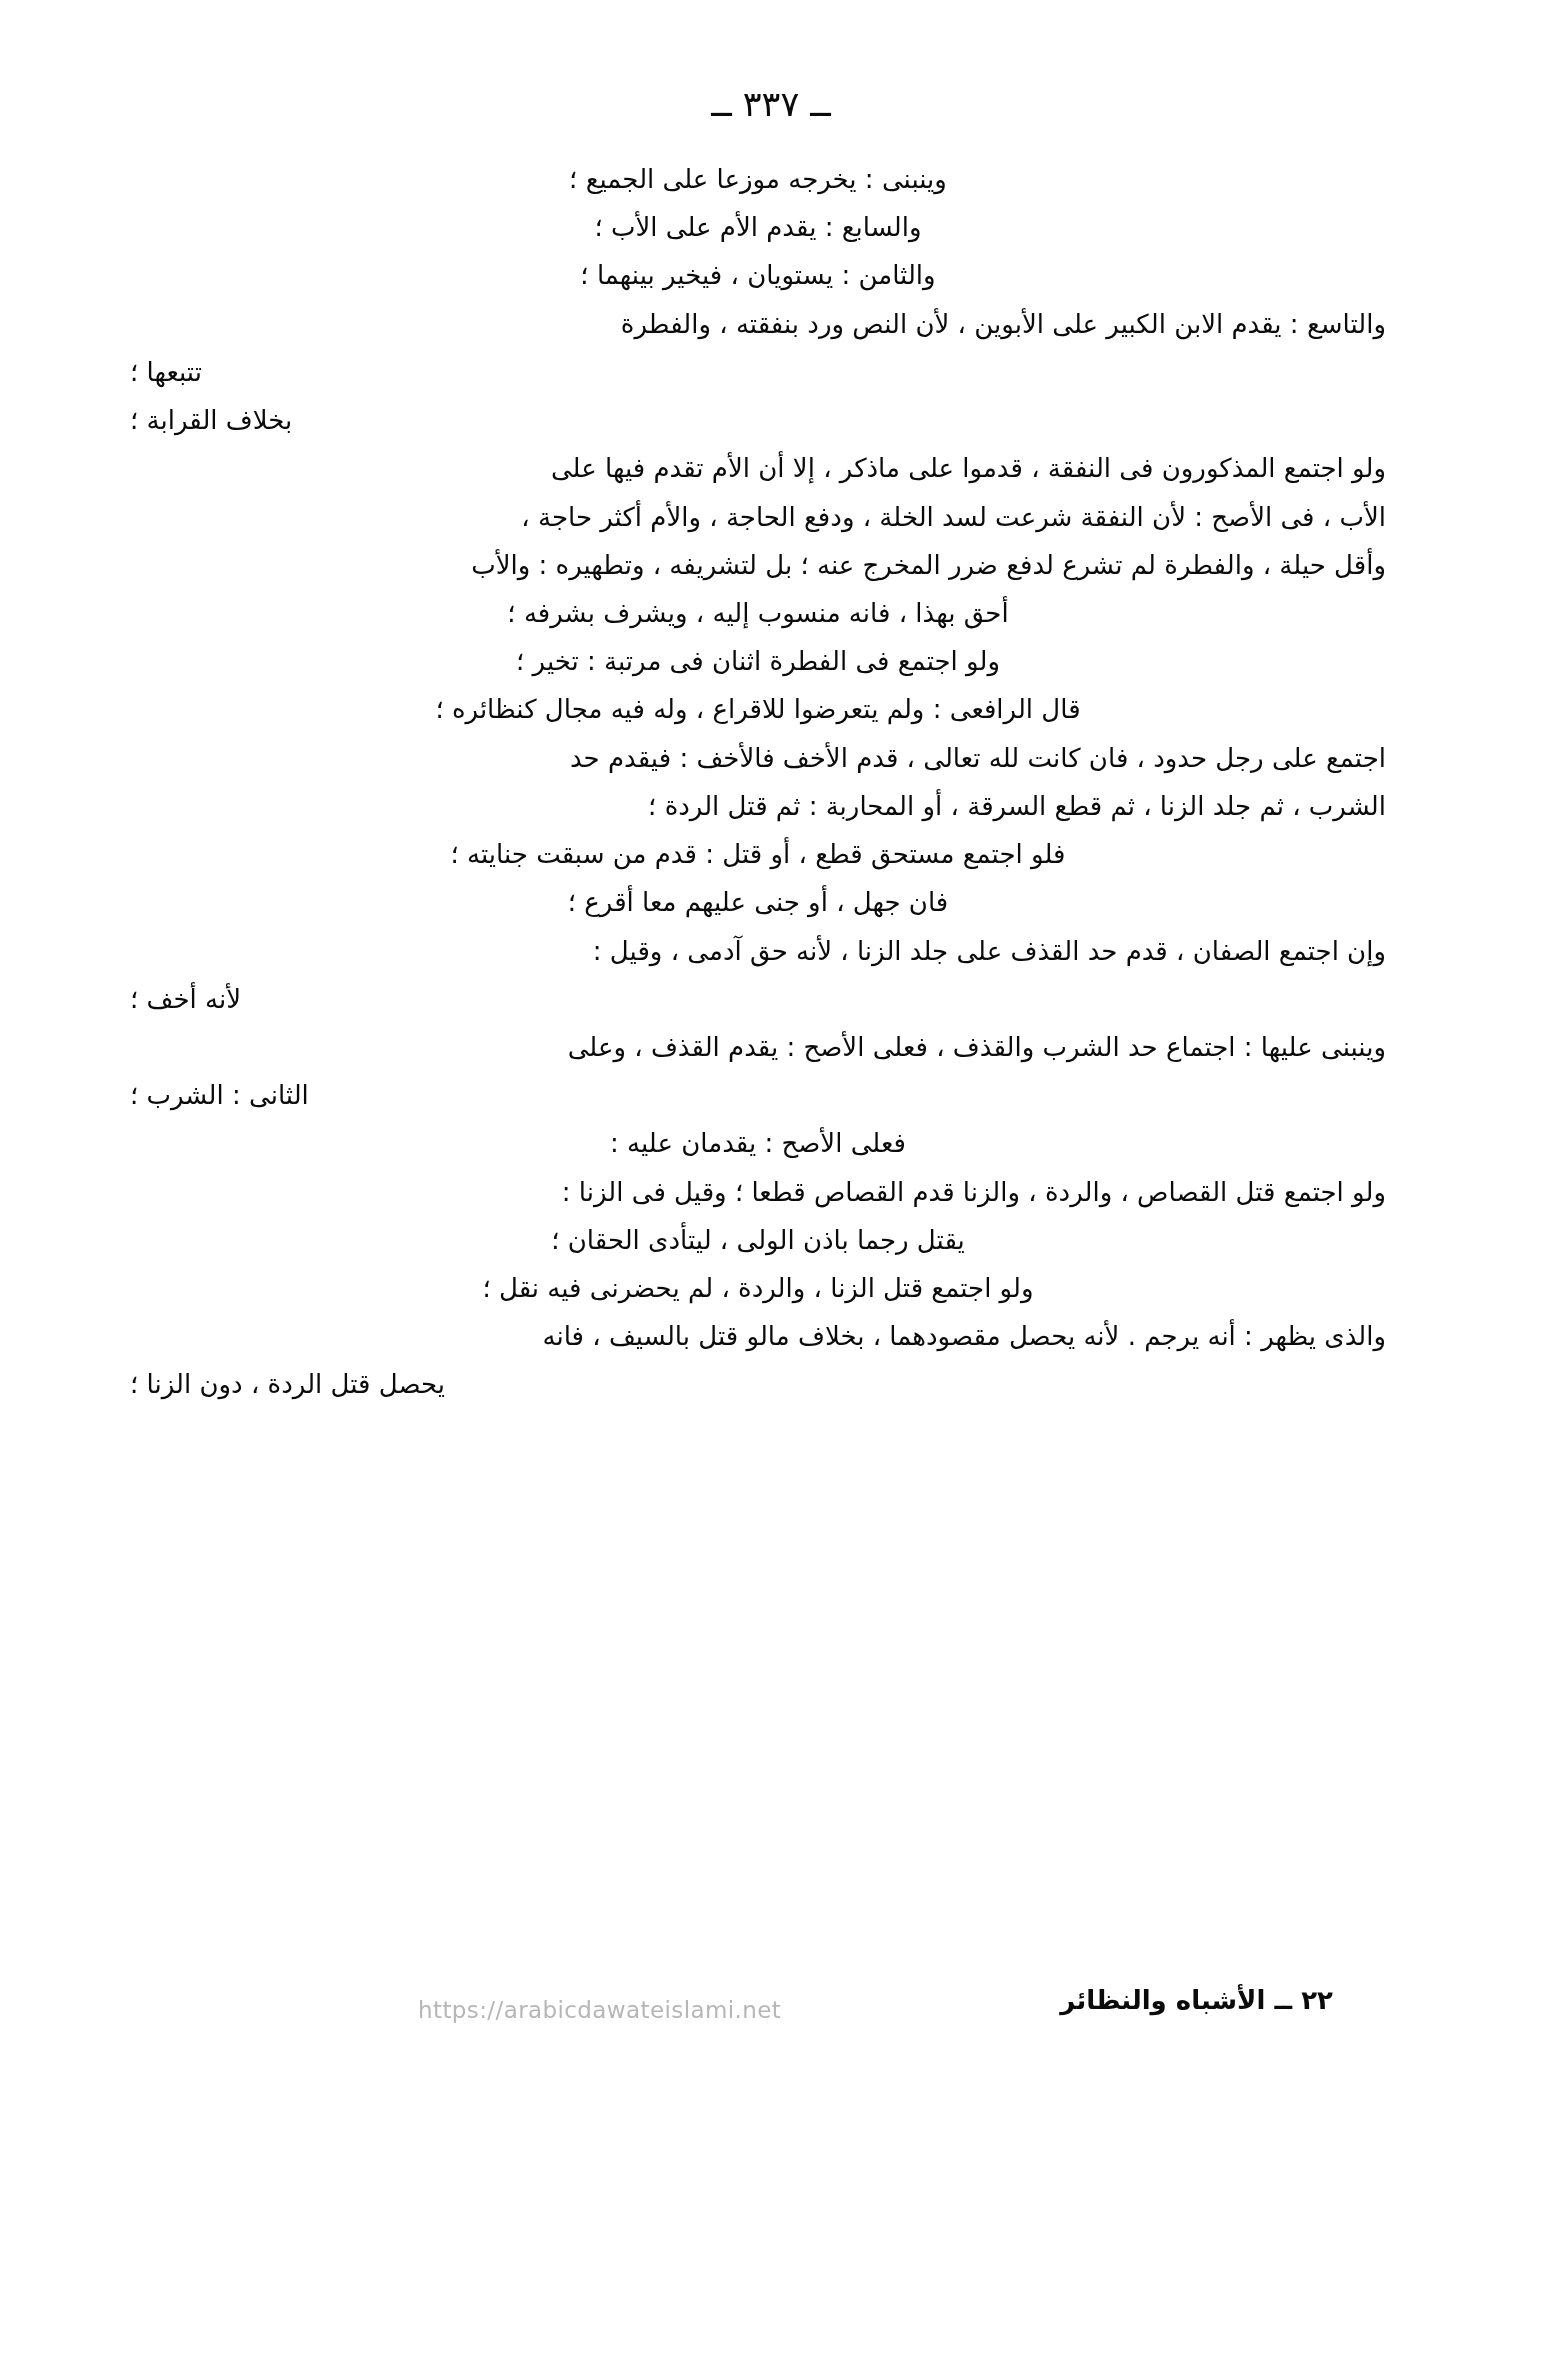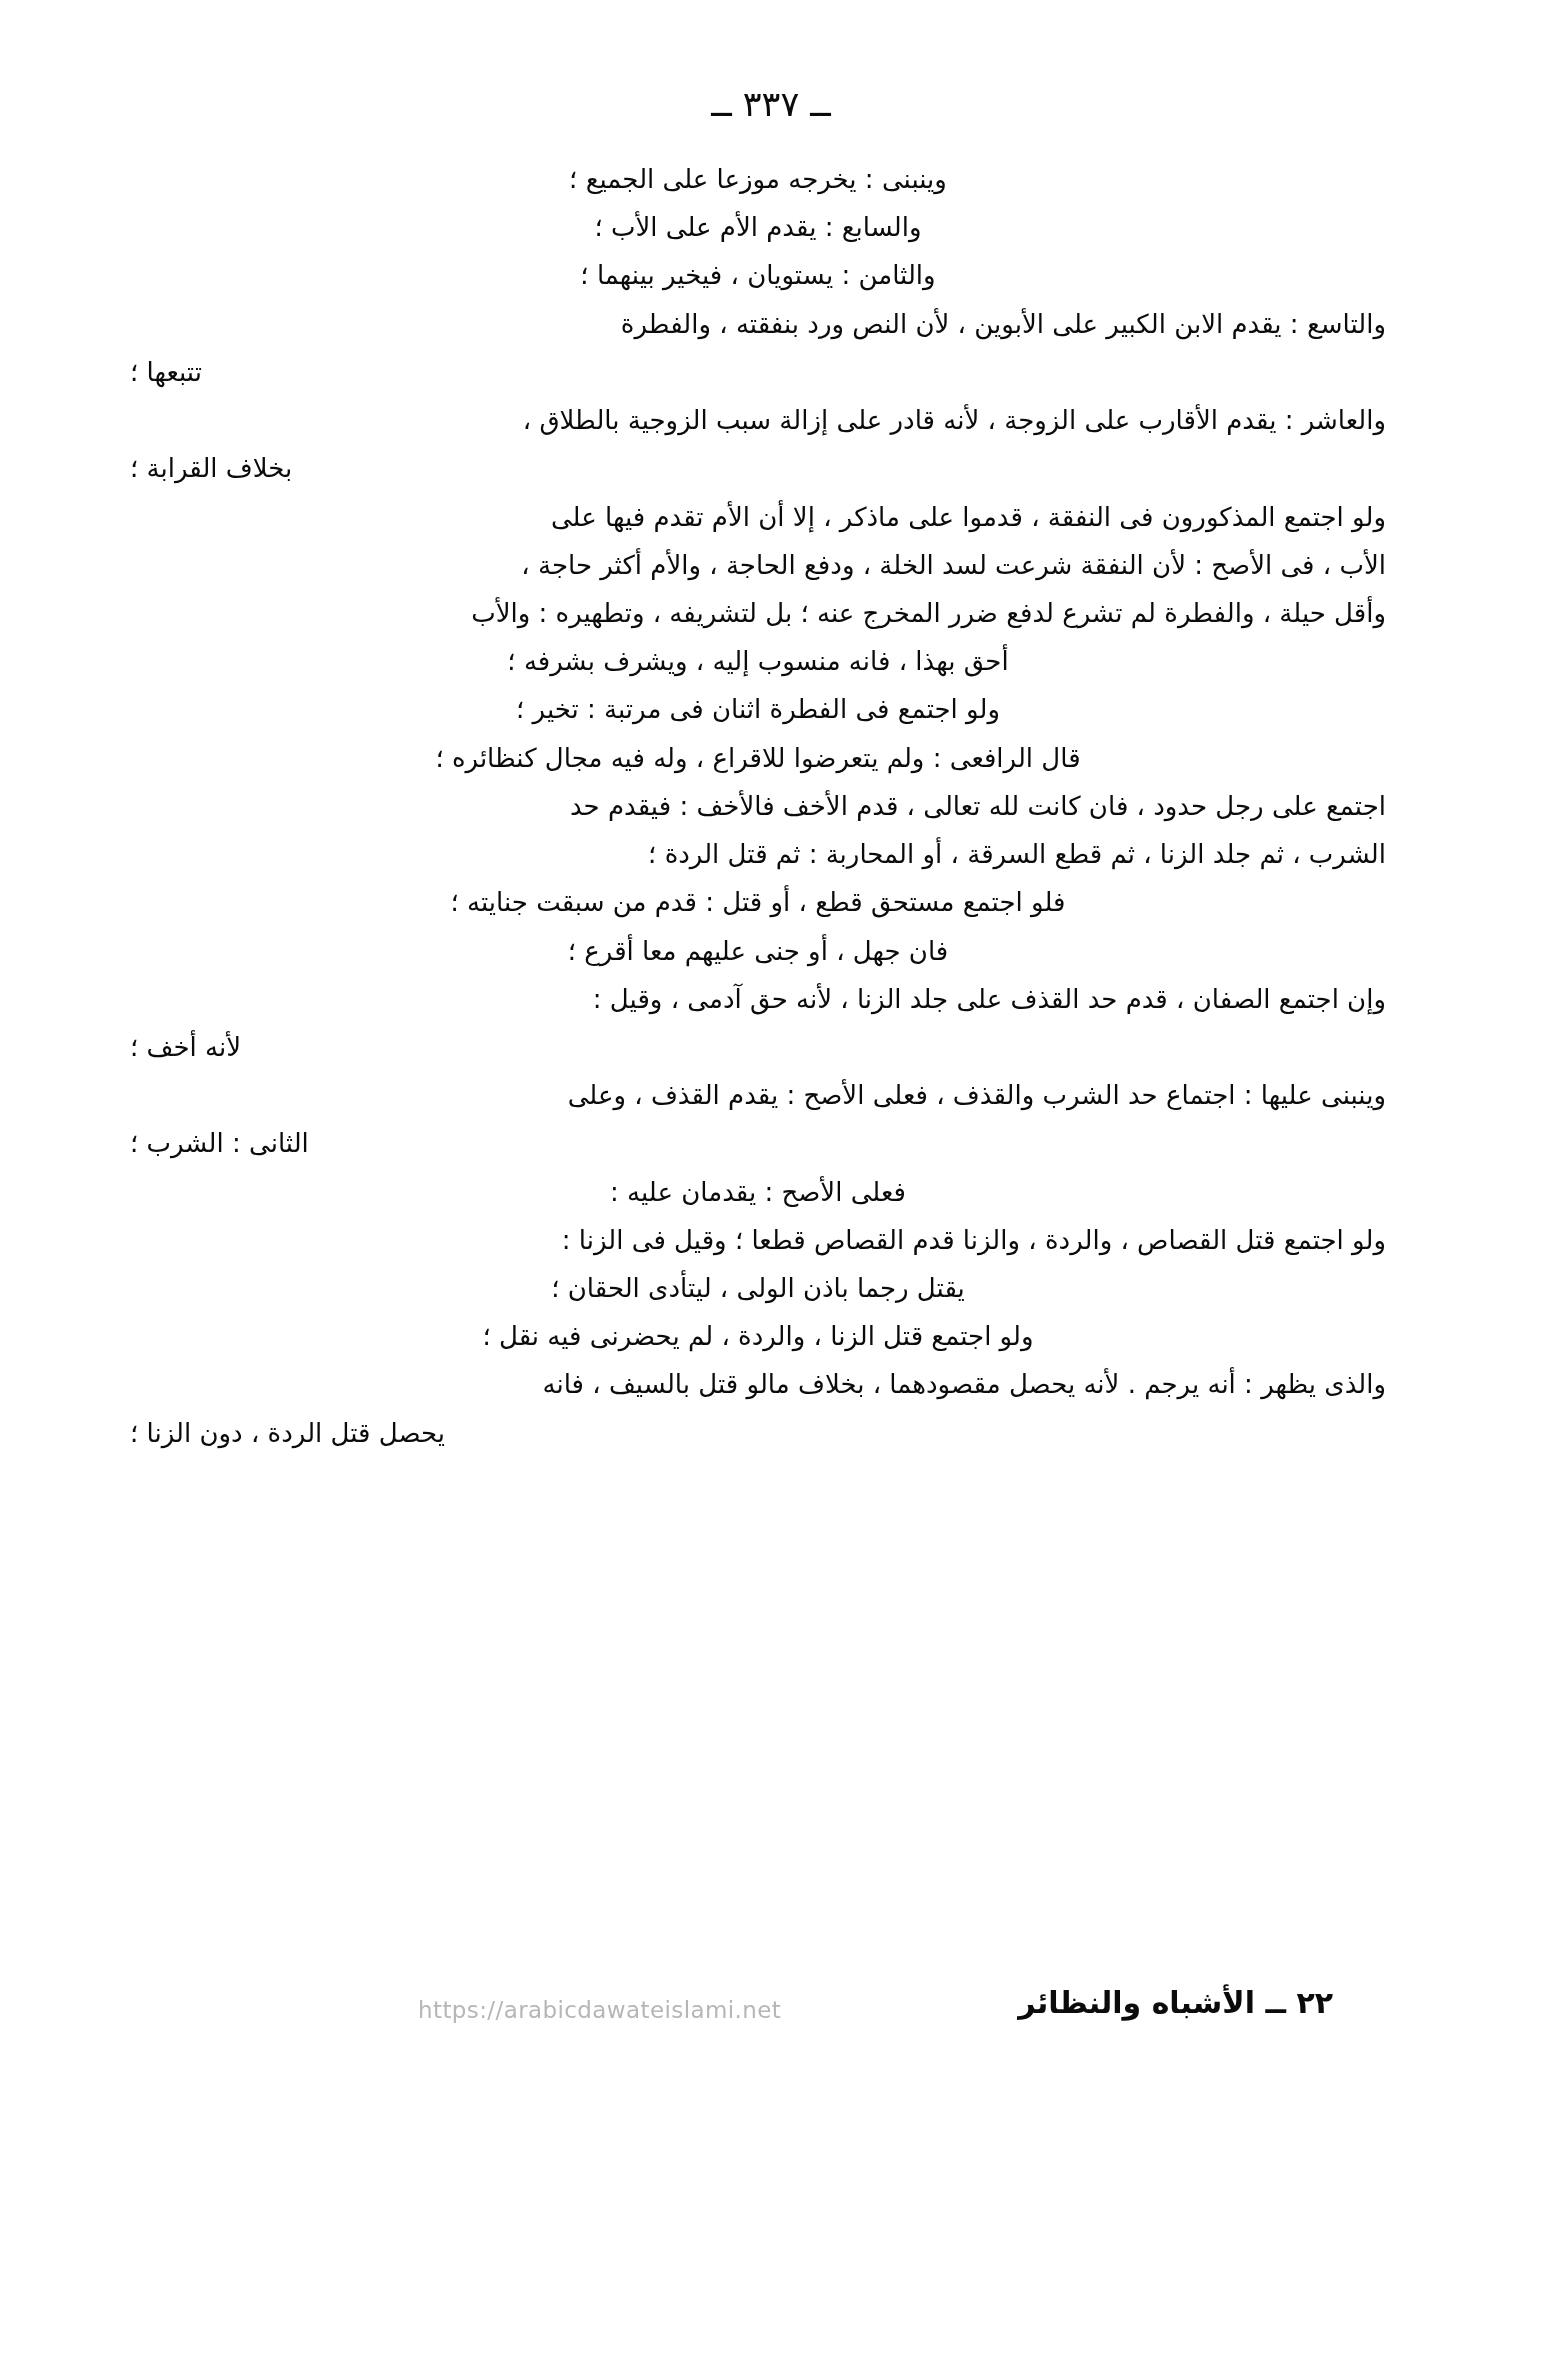--- a/index.html
+++ b/index.html
@@ -66,21 +66,21 @@
     position: absolute;
     bottom: 51px;
     right: 175px;
     left: 131px;
     height: 52px;
   }
   .footer-left-label {
     position: absolute;
     right: 35px;
     top: 0;
-    font-size: 30px;
+    font-size: 26px;
     font-weight: 700;
     direction: rtl;
   }
   .watermark {
     position: absolute;
     left: 288px;
     top: 12.2px;
     font-size: 23px;
     color: #b6b6b6;
     font-family: "DejaVu Sans", sans-serif;
@@ -94,21 +94,20 @@
 <div class="page">
 
   <div class="page-number">ــ ٣٣٧ ــ</div>
 
   <div class="body-text">
     <p class="para center">وينبنى : يخرجه موزعا على الجميع ؛</p>
     <p class="para center">والسابع : يقدم الأم على الأب ؛</p>
     <p class="para center">والثامن : يستويان ، فيخير بينهما ؛</p>
     <p class="para justify">والتاسع : يقدم الابن الكبير على الأبوين ، لأن النص ورد بنفقته ، والفطرة</p>
     <p class="para right">تتبعها ؛</p>
-    <p class="para justify">والعاشر : يقدم الأقارب على الزوجة ، لأنه قادر على إزالة سبب الزوجية بالطلاق ،</p>
     <p class="para right">بخلاف القرابة ؛</p>
     <p class="para justify">ولو اجتمع المذكورون فى النفقة ، قدموا على ماذكر ، إلا أن الأم تقدم فيها على</p>
     <p class="para justify">الأب ، فى الأصح : لأن النفقة شرعت لسد الخلة ، ودفع الحاجة ، والأم أكثر حاجة ،</p>
     <p class="para justify">وأقل حيلة ، والفطرة لم تشرع لدفع ضرر المخرج عنه ؛ بل لتشريفه ، وتطهيره : والأب</p>
     <p class="para center">أحق بهذا ، فانه منسوب إليه ، ويشرف بشرفه ؛</p>
     <p class="para center">ولو اجتمع فى الفطرة اثنان فى مرتبة : تخير ؛</p>
     <p class="para center">قال الرافعى : ولم يتعرضوا للاقراع ، وله فيه مجال كنظائره ؛</p>
     <p class="para justify">اجتمع على رجل حدود ، فان كانت لله تعالى ، قدم الأخف فالأخف : فيقدم حد</p>
     <p class="para justify">الشرب ، ثم جلد الزنا ، ثم قطع السرقة ، أو المحاربة : ثم قتل الردة ؛</p>
     <p class="para center">فلو اجتمع مستحق قطع ، أو قتل : قدم من سبقت جنايته ؛</p>

